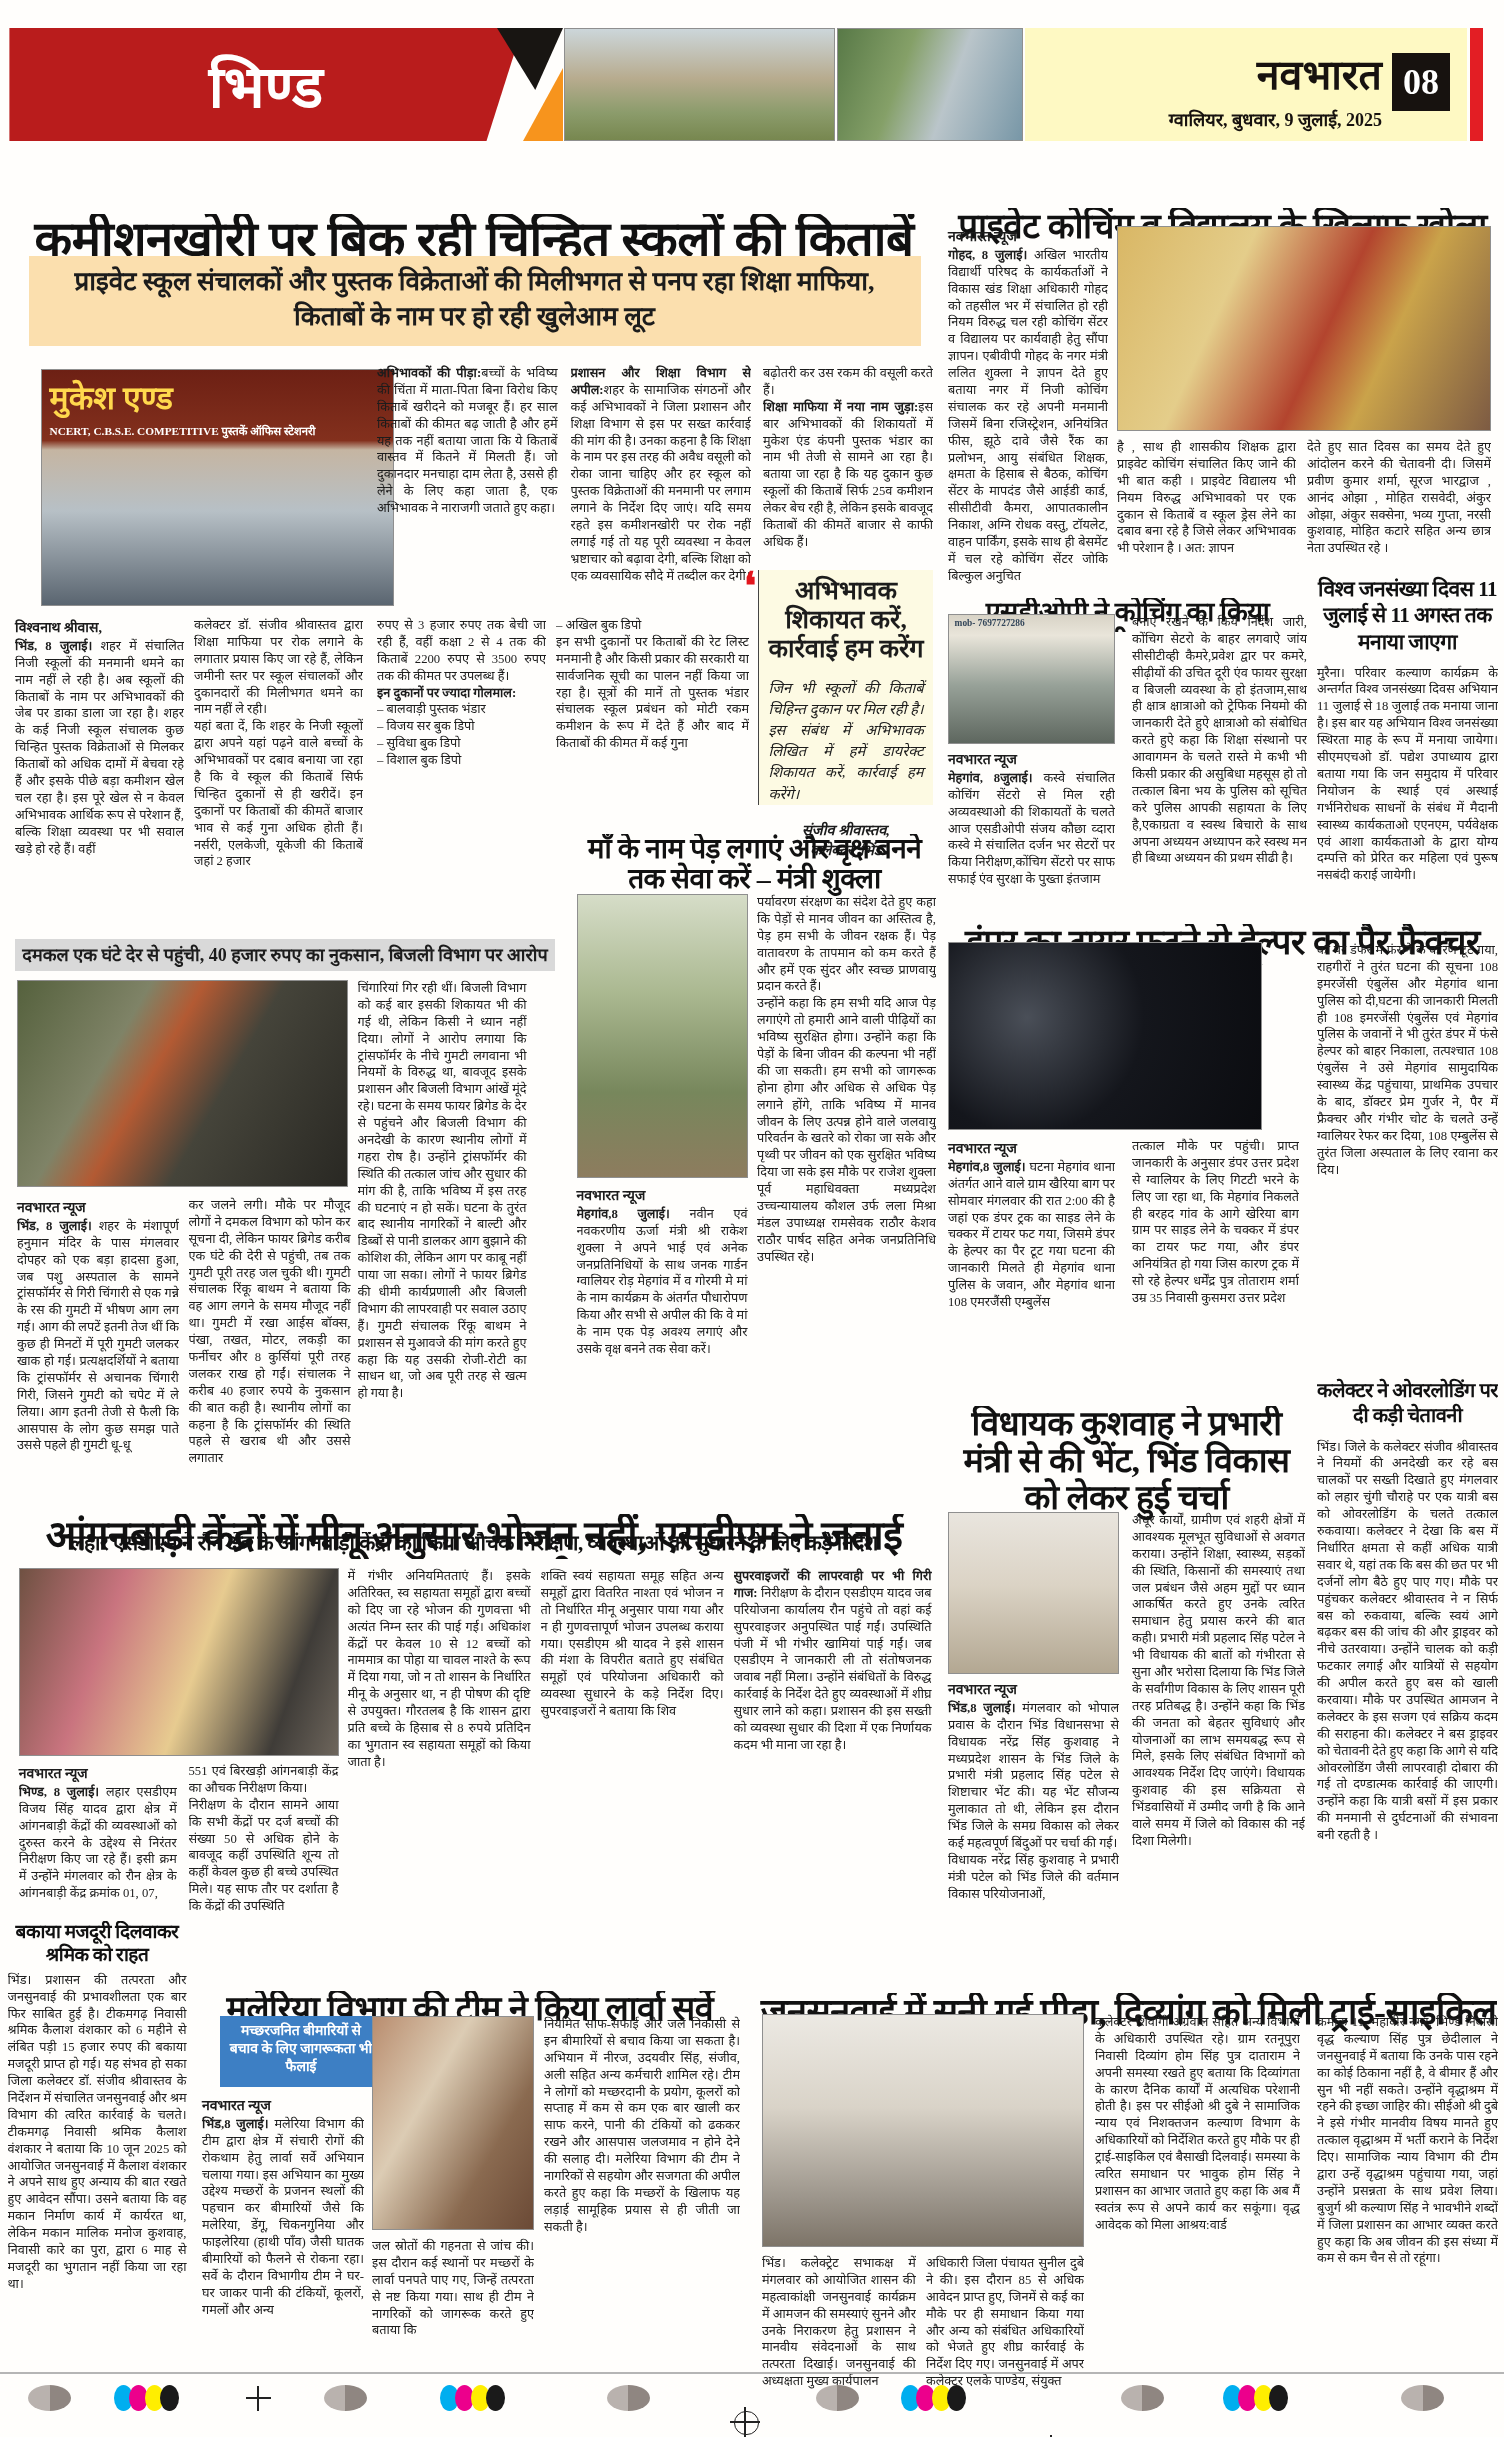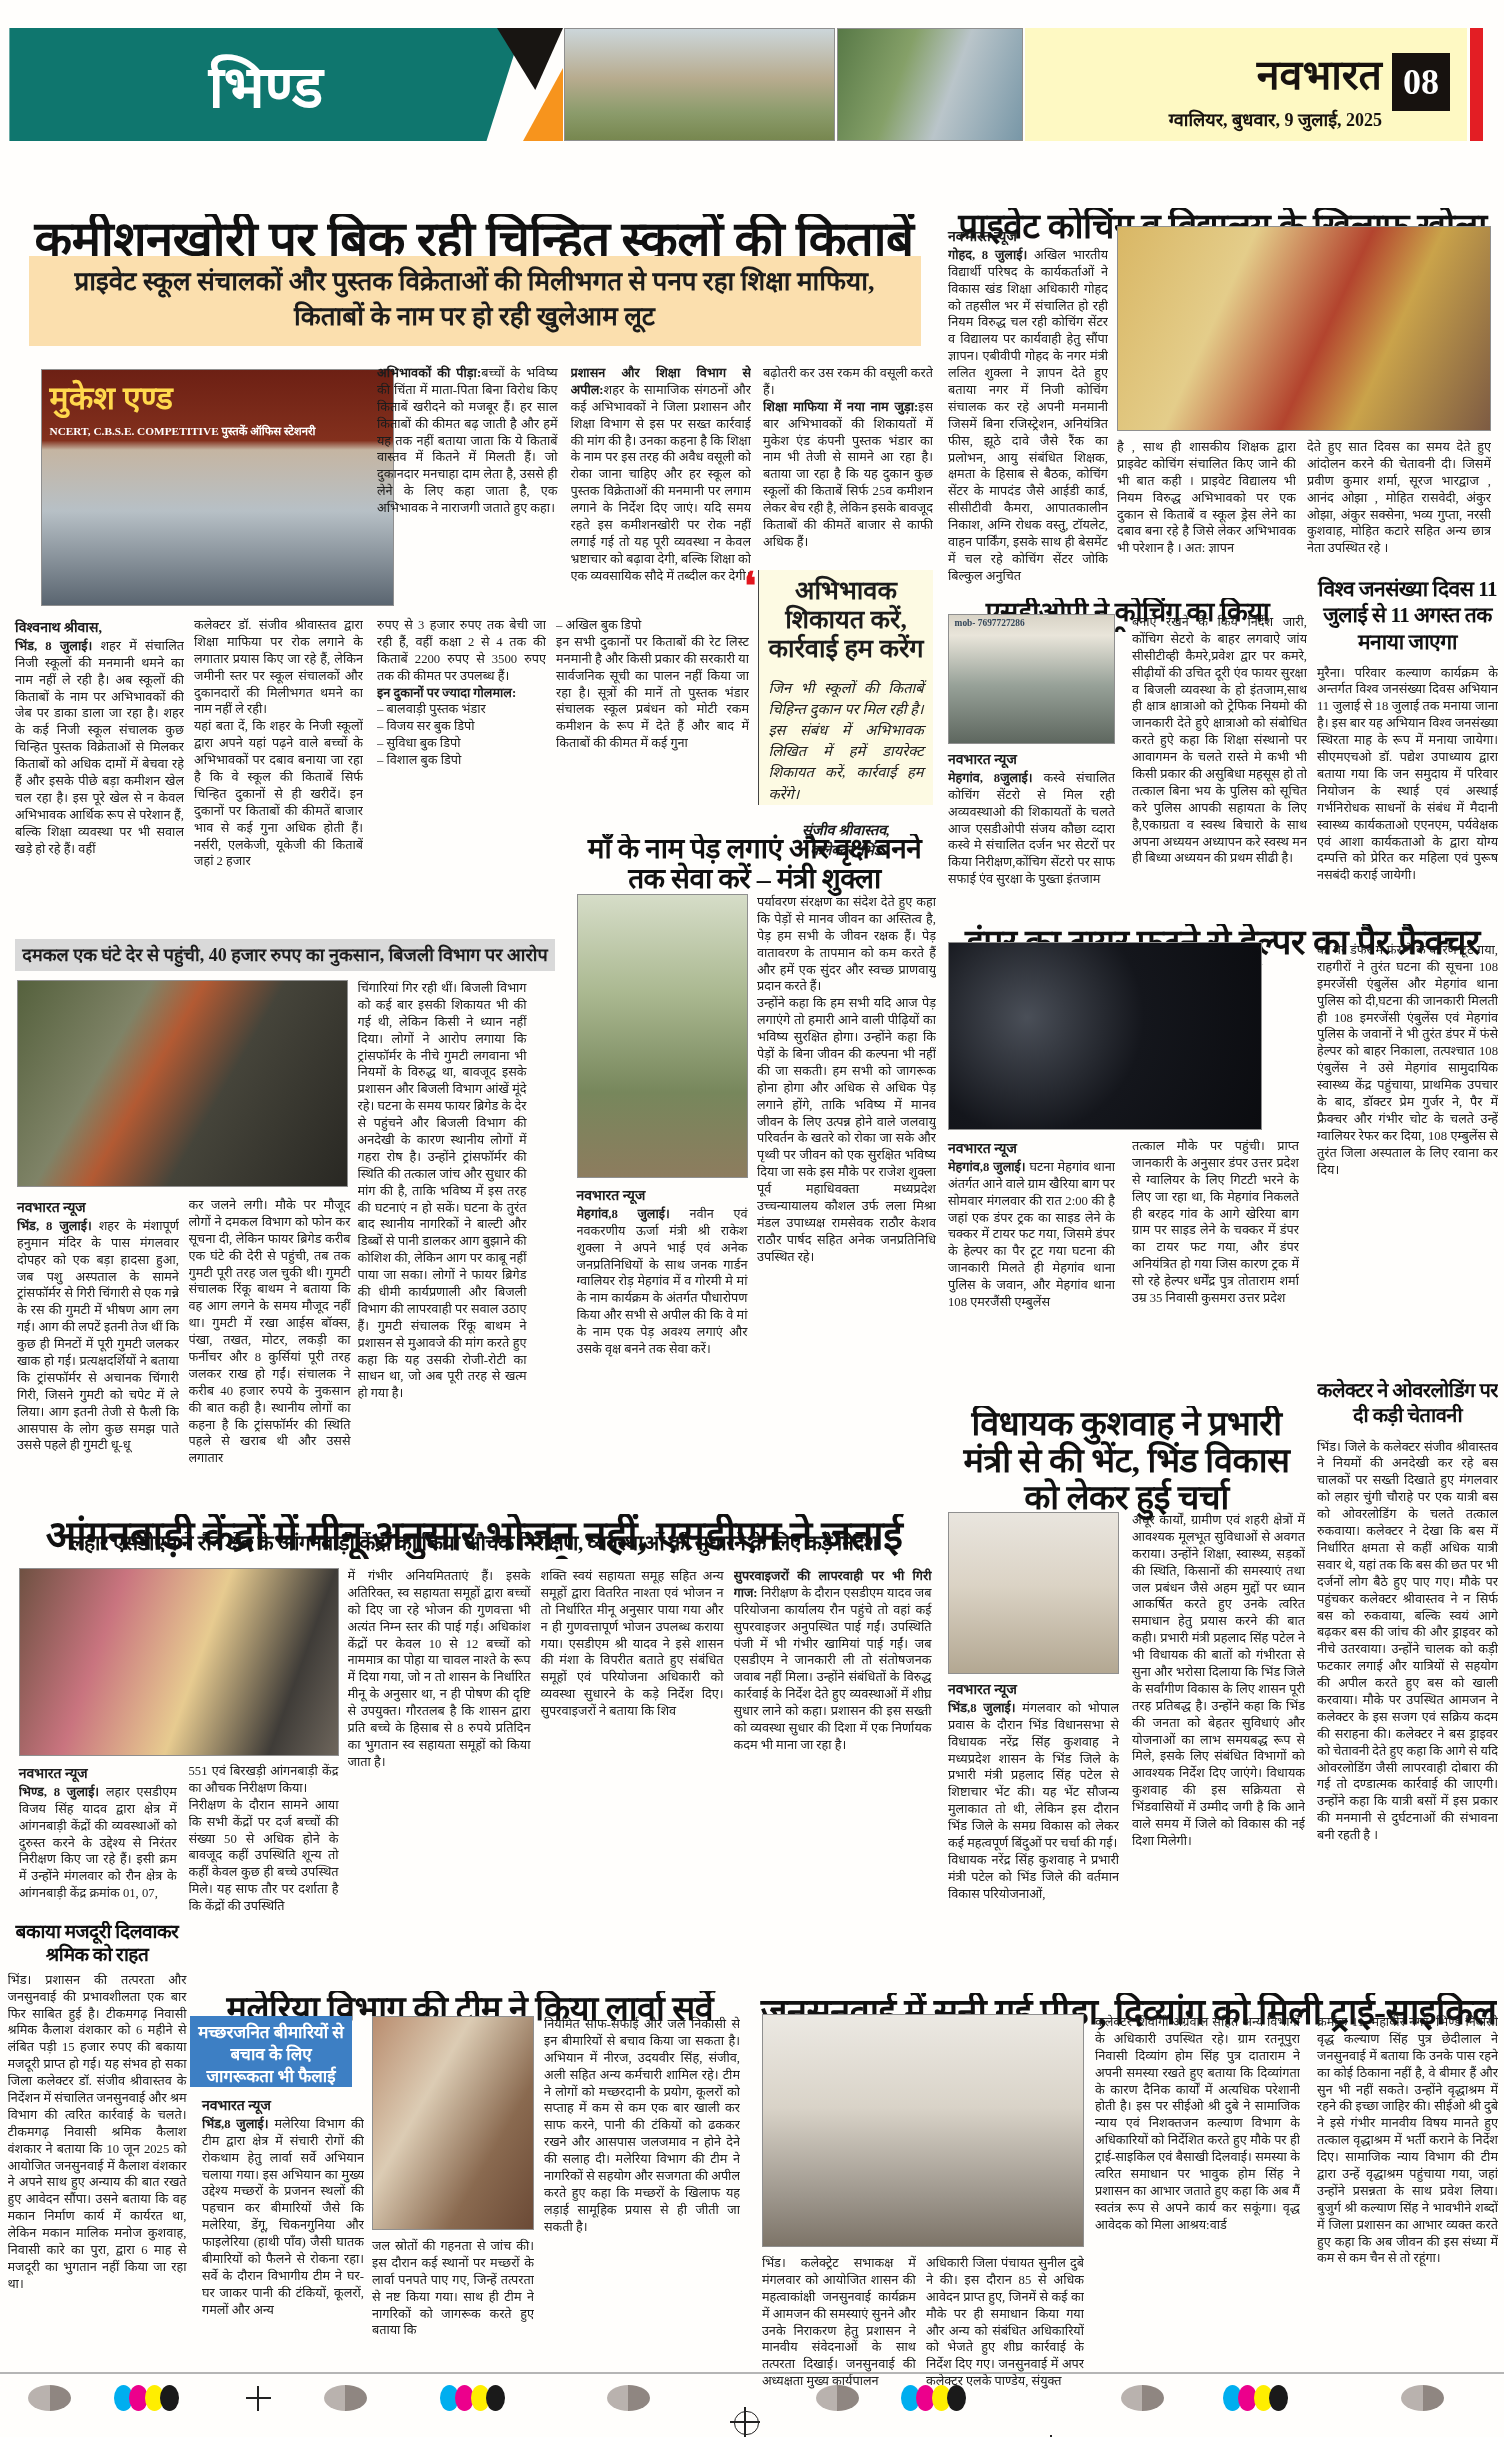--- a/index.html
+++ b/index.html
@@ -35,21 +35,21 @@
   .targ:before,.targ:after{content:"";position:absolute;background:#222;}
   .targ:before{left:9.4px;top:-4.7px;width:1.9px;height:30px;}
   .targ:after{top:9.4px;left:-4.7px;height:1.9px;width:30px;}
 </style>
 </head>
 <body>
 
 <div class="page">
 
   <header class="abs" style="left:0;top:0;width:1505px;height:175px;">
-    <div class="abs" style="left:9.4px;top:28px;width:513px;height:113px;background:#0f766e;clip-path:polygon(0 0,100% 0,93% 100%,0 100%);">
+    <div class="abs" style="left:9.4px;top:28px;width:513px;height:113px;background:#b91c1c;clip-path:polygon(0 0,100% 0,93% 100%,0 100%);">
       <div class="abs" style="left:0;top:17px;width:100%;text-align:center;color:#fff;font-size:58px;font-weight:800;">भिण्ड</div>
     </div>
     <div class="abs" style="left:497px;top:28px;width:66px;height:62px;background:#181512;clip-path:polygon(0 0,100% 0,58% 100%);"></div>
     <div class="abs" style="left:523px;top:68px;width:40px;height:73px;background:#f7941d;clip-path:polygon(100% 0,100% 100%,0 100%);"></div>
     <div class="abs photo" style="left:564px;top:28px;width:271px;height:113px;background:linear-gradient(180deg,#ccd6da 0%,#b7ab8e 45%,#8c9c6c 75%,#77874f 100%);"></div>
     <div class="abs photo" style="left:837px;top:28px;width:186px;height:113px;background:linear-gradient(110deg,#587947 0%,#85a068 35%,#bac5ca 60%,#7897a7 100%);"></div>
     <div class="abs" style="left:1025px;top:28px;width:442px;height:113px;background:#fef9c3;">
       <div class="abs" style="left:141px;top:17px;width:216px;text-align:right;font-size:41px;font-weight:800;color:#17120f;">नवभारत</div>
       <div class="abs" style="left:367px;top:24.5px;width:58px;height:58px;background:#17120f;color:#fff;font-size:36px;font-weight:800;text-align:center;line-height:58px;">08</div>
       <div class="abs" style="left:75px;top:79px;width:282px;text-align:right;font-size:18px;font-weight:700;color:#17120f;">ग्वालियर, बुधवार, 9 जुलाई, 2025</div>
@@ -221,21 +221,21 @@
     </div>
   </section>
 
   <section class="abs" style="left:1317px;top:1378px;width:181px;height:583px;">
     <h3 class="hl" style="font-size:20px;line-height:1.25;height:55px;margin:0 0 5.6px 0;">कलेक्टर ने ओवरलोडिंग पर दी कड़ी चेतावनी</h3>
     <p class="body sm" style="height:517px;">भिंड। जिले के कलेक्टर संजीव श्रीवास्तव ने नियमों की अनदेखी कर रहे बस चालकों पर सख्ती दिखाते हुए मंगलवार को लहार चुंगी चौराहे पर एक यात्री बस को ओवरलोडिंग के चलते तत्काल रुकवाया। कलेक्टर ने देखा कि बस में निर्धारित क्षमता से कहीं अधिक यात्री सवार थे, यहां तक कि बस की छत पर भी दर्जनों लोग बैठे हुए पाए गए। मौके पर पहुंचकर कलेक्टर श्रीवास्तव ने न सिर्फ बस को रुकवाया, बल्कि स्वयं आगे बढ़कर बस की जांच की और ड्राइवर को नीचे उतरवाया। उन्होंने चालक को कड़ी फटकार लगाई और यात्रियों से सहयोग की अपील करते हुए बस को खाली करवाया। मौके पर उपस्थित आमजन ने कलेक्टर के इस सजग एवं सक्रिय कदम की सराहना की। कलेक्टर ने बस ड्राइवर को चेतावनी देते हुए कहा कि आगे से यदि ओवरलोडिंग जैसी लापरवाही दोबारा की गई तो दण्डात्मक कार्रवाई की जाएगी। उन्होंने कहा कि यात्री बसों में इस प्रकार की मनमानी से दुर्घटनाओं की संभावना बनी रहती है ।</p>
   </section>
 
   <section class="abs" style="left:188px;top:1963px;width:564px;height:475px;">
     <h2 class="hl abs" style="left:9.4px;top:0;width:545px;height:45px;font-size:34px;">मलेरिया विभाग की टीम ने किया लार्वा सर्वे</h2>
-    <div class="bluebox abs" style="left:2px;top:53px;width:162px;height:71px;font-size:17px;padding:5.6px;box-sizing:border-box;">मच्छरजनित बीमारियों से बचाव के लिए जागरूकता भी फैलाई</div>
+    <div class="bluebox abs" style="left:32px;top:53px;width:162px;height:71px;font-size:14px;padding:5.6px;box-sizing:border-box;">मच्छरजनित बीमारियों से बचाव के लिए जागरूकता भी फैलाई</div>
     <div class="abs" style="left:14px;top:132px;width:162px;height:339px;">
       <div class="lbl">नवभारत न्यूज</div>
       <p class="body sm"><b class="dl">भिंड,8 जुलाई।</b> <span>मलेरिया विभाग की टीम द्वारा क्षेत्र में संचारी रोगों की रोकथाम हेतु लार्वा सर्वे अभियान चलाया गया। इस अभियान का मुख्य उद्देश्य मच्छरों के प्रजनन स्थलों की पहचान कर बीमारियों जैसे कि मलेरिया, डेंगू, चिकनगुनिया और फाइलेरिया (हाथी पाँव) जैसी घातक बीमारियों को फैलने से रोकना रहा। सर्वे के दौरान विभागीय टीम ने घर-घर जाकर पानी की टंकियों, कूलरों, गमलों और अन्य</span></p>
     </div>
     <div class="abs photo" style="left:184px;top:53px;width:162px;height:214px;background:linear-gradient(120deg,#b98d6f 0%,#dcccb4 35%,#8a6a50 70%,#6b4a36 100%);"></div>
     <div class="abs" style="left:184px;top:275px;width:162px;height:196px;">
       <p class="body sm">जल स्रोतों की गहनता से जांच की। इस दौरान कई स्थानों पर मच्छरों के लार्वा पनपते पाए गए, जिन्हें तत्परता से नष्ट किया गया। साथ ही टीम ने नागरिकों को जागरूक करते हुए बताया कि</p>
     </div>
     <div class="abs" style="left:356px;top:53px;width:196px;height:418px;">
       <p class="body sm">नियमित साफ-सफाई और जल निकासी से इन बीमारियों से बचाव किया जा सकता है। अभियान में नीरज, उदयवीर सिंह, संजीव, अली सहित अन्य कर्मचारी शामिल रहे। टीम ने लोगों को मच्छरदानी के प्रयोग, कूलरों को सप्ताह में कम से कम एक बार खाली कर साफ करने, पानी की टंकियों को ढककर रखने और आसपास जलजमाव न होने देने की सलाह दी। मलेरिया विभाग की टीम ने नागरिकों से सहयोग और सजगता की अपील करते हुए कहा कि मच्छरों के खिलाफ यह लड़ाई सामूहिक प्रयास से ही जीती जा सकती है।</p>

